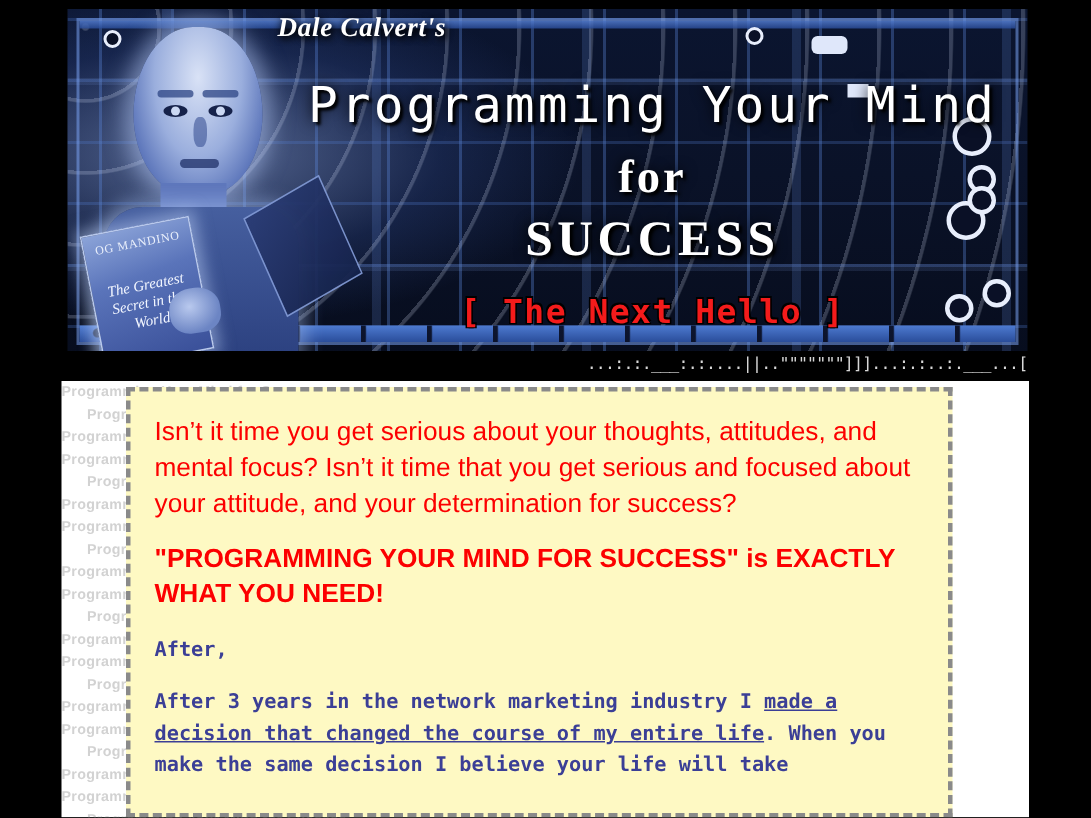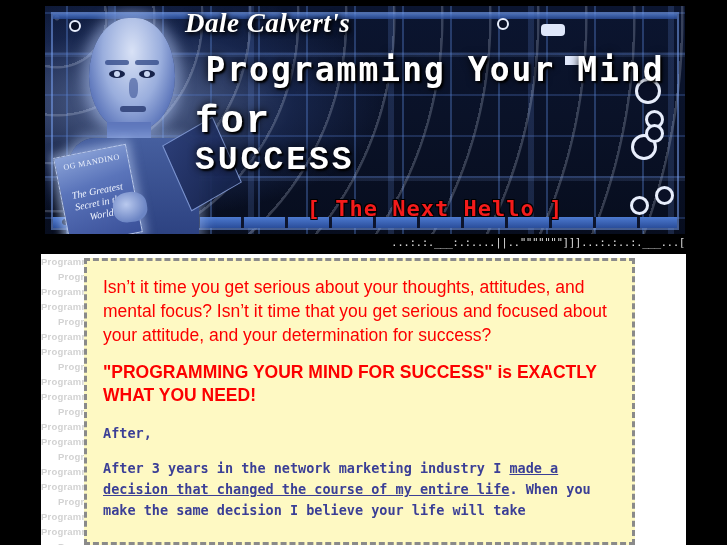--- a/index.html
+++ b/index.html
@@ -168,55 +168,57 @@
     opacity: .95;
   }
 
   
   .dale {
     position: absolute;
     left: 140px; top: 2px;
     font-family: "Liberation Serif", serif;
     font-style: italic;
     font-weight: bold;
-    font-size: 27px;
+    font-size: 18px;
     color: #ffffff;
     letter-spacing: 0.5px;
     text-shadow: 2px 2px 4px #000, 0 0 6px rgba(0,0,0,.9);
     white-space: nowrap;
   }
   .title-main {
     position: absolute;
     left: 150px; top: 44px;
     width: 480px;
     text-align: center;
     font-family: "DejaVu Sans Mono", monospace;
     font-size: 33px;
-    font-weight: bold;
+    font-weight: normal;
     color: #ffffff;
     letter-spacing: 2px;
     white-space: nowrap;
     text-shadow: 0 0 9px rgba(0,0,0,.95), 2px 2px 2px #000;
   }
   .title-for {
     position: absolute;
     left: 150px; top: 94px;
     width: 480px;
-    font-family: Liberation Mono, monospace;
-    font-size: 39px;
+    text-align: center;
+    font-family: Liberation Serif, serif;
+    font-size: 31px;
     font-weight: bold;
     color: #ffffff;
     letter-spacing: 2px;
     text-shadow: 0 0 9px rgba(0,0,0,.95), 2px 2px 2px #000;
   }
   .title-success {
     position: absolute;
     left: 150px; top: 136px;
     width: 480px;
-    font-family: Liberation Mono, monospace;
+    text-align: center;
+    font-family: Liberation Serif, serif;
     font-size: 33px;
     font-weight: bold;
     color: #ffffff;
     letter-spacing: 3px;
     text-shadow: 0 0 9px rgba(0,0,0,.95), 2px 2px 2px #000;
   }
   .title-next {
     position: absolute;
     left: 150px; top: 190px;
     width: 480px;

